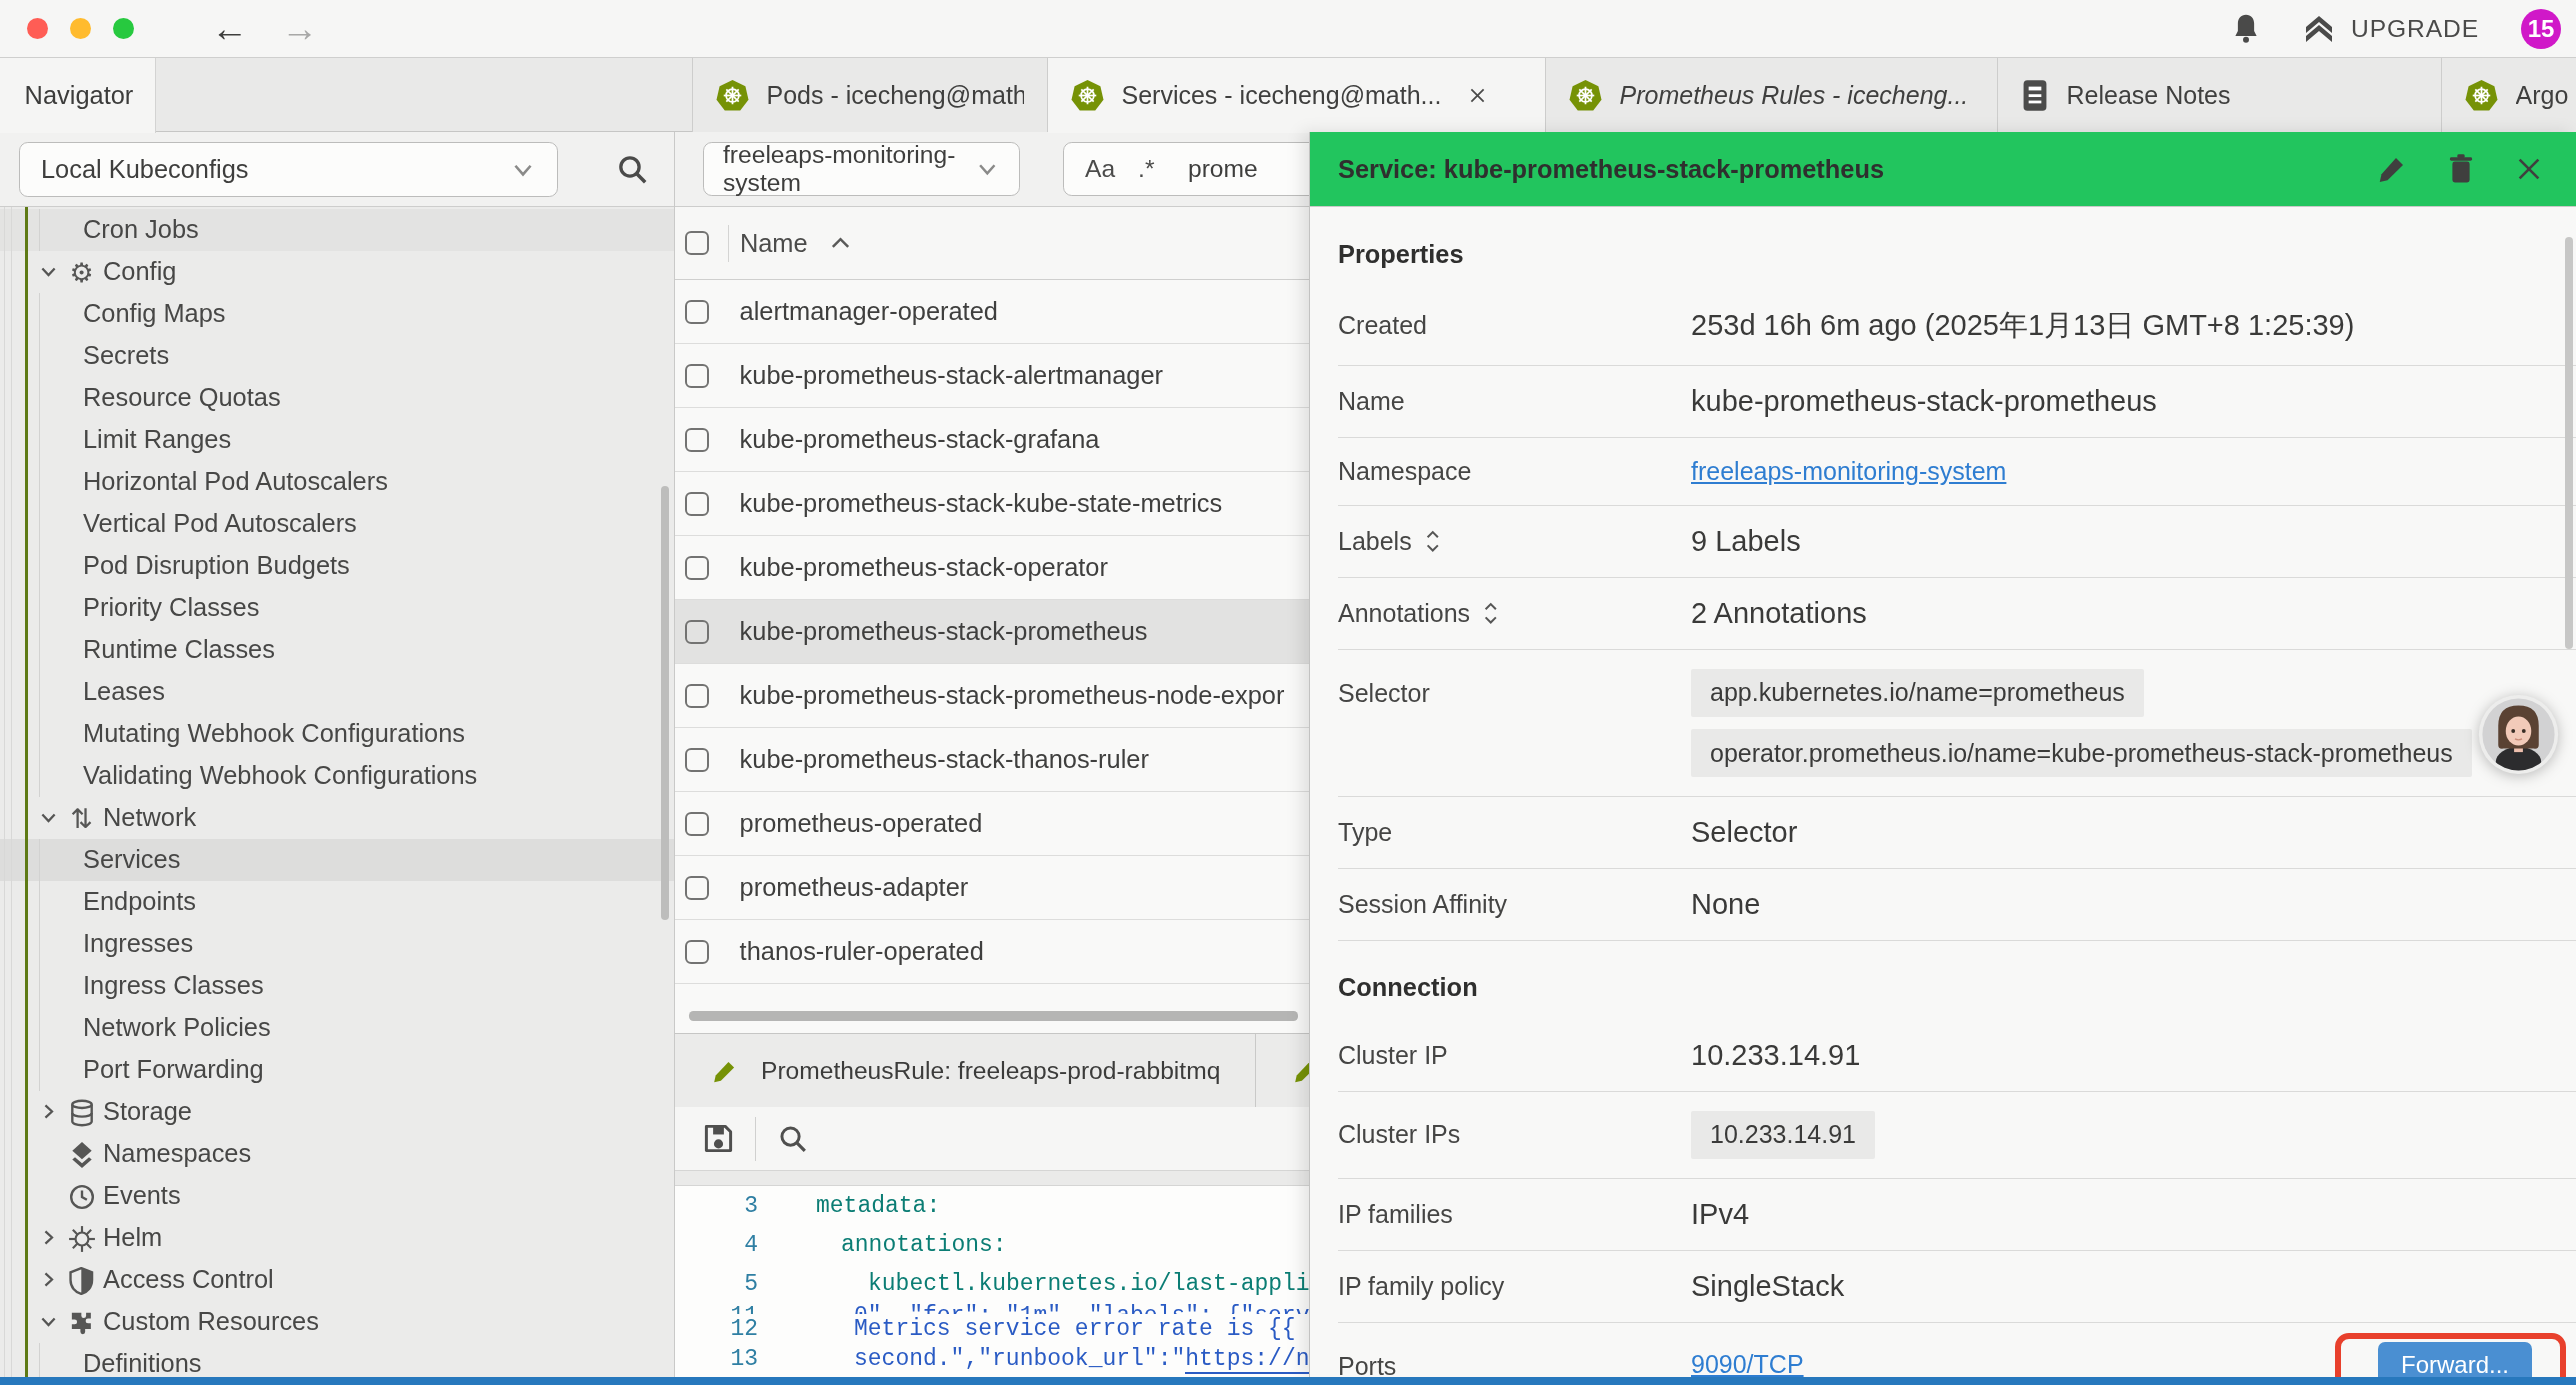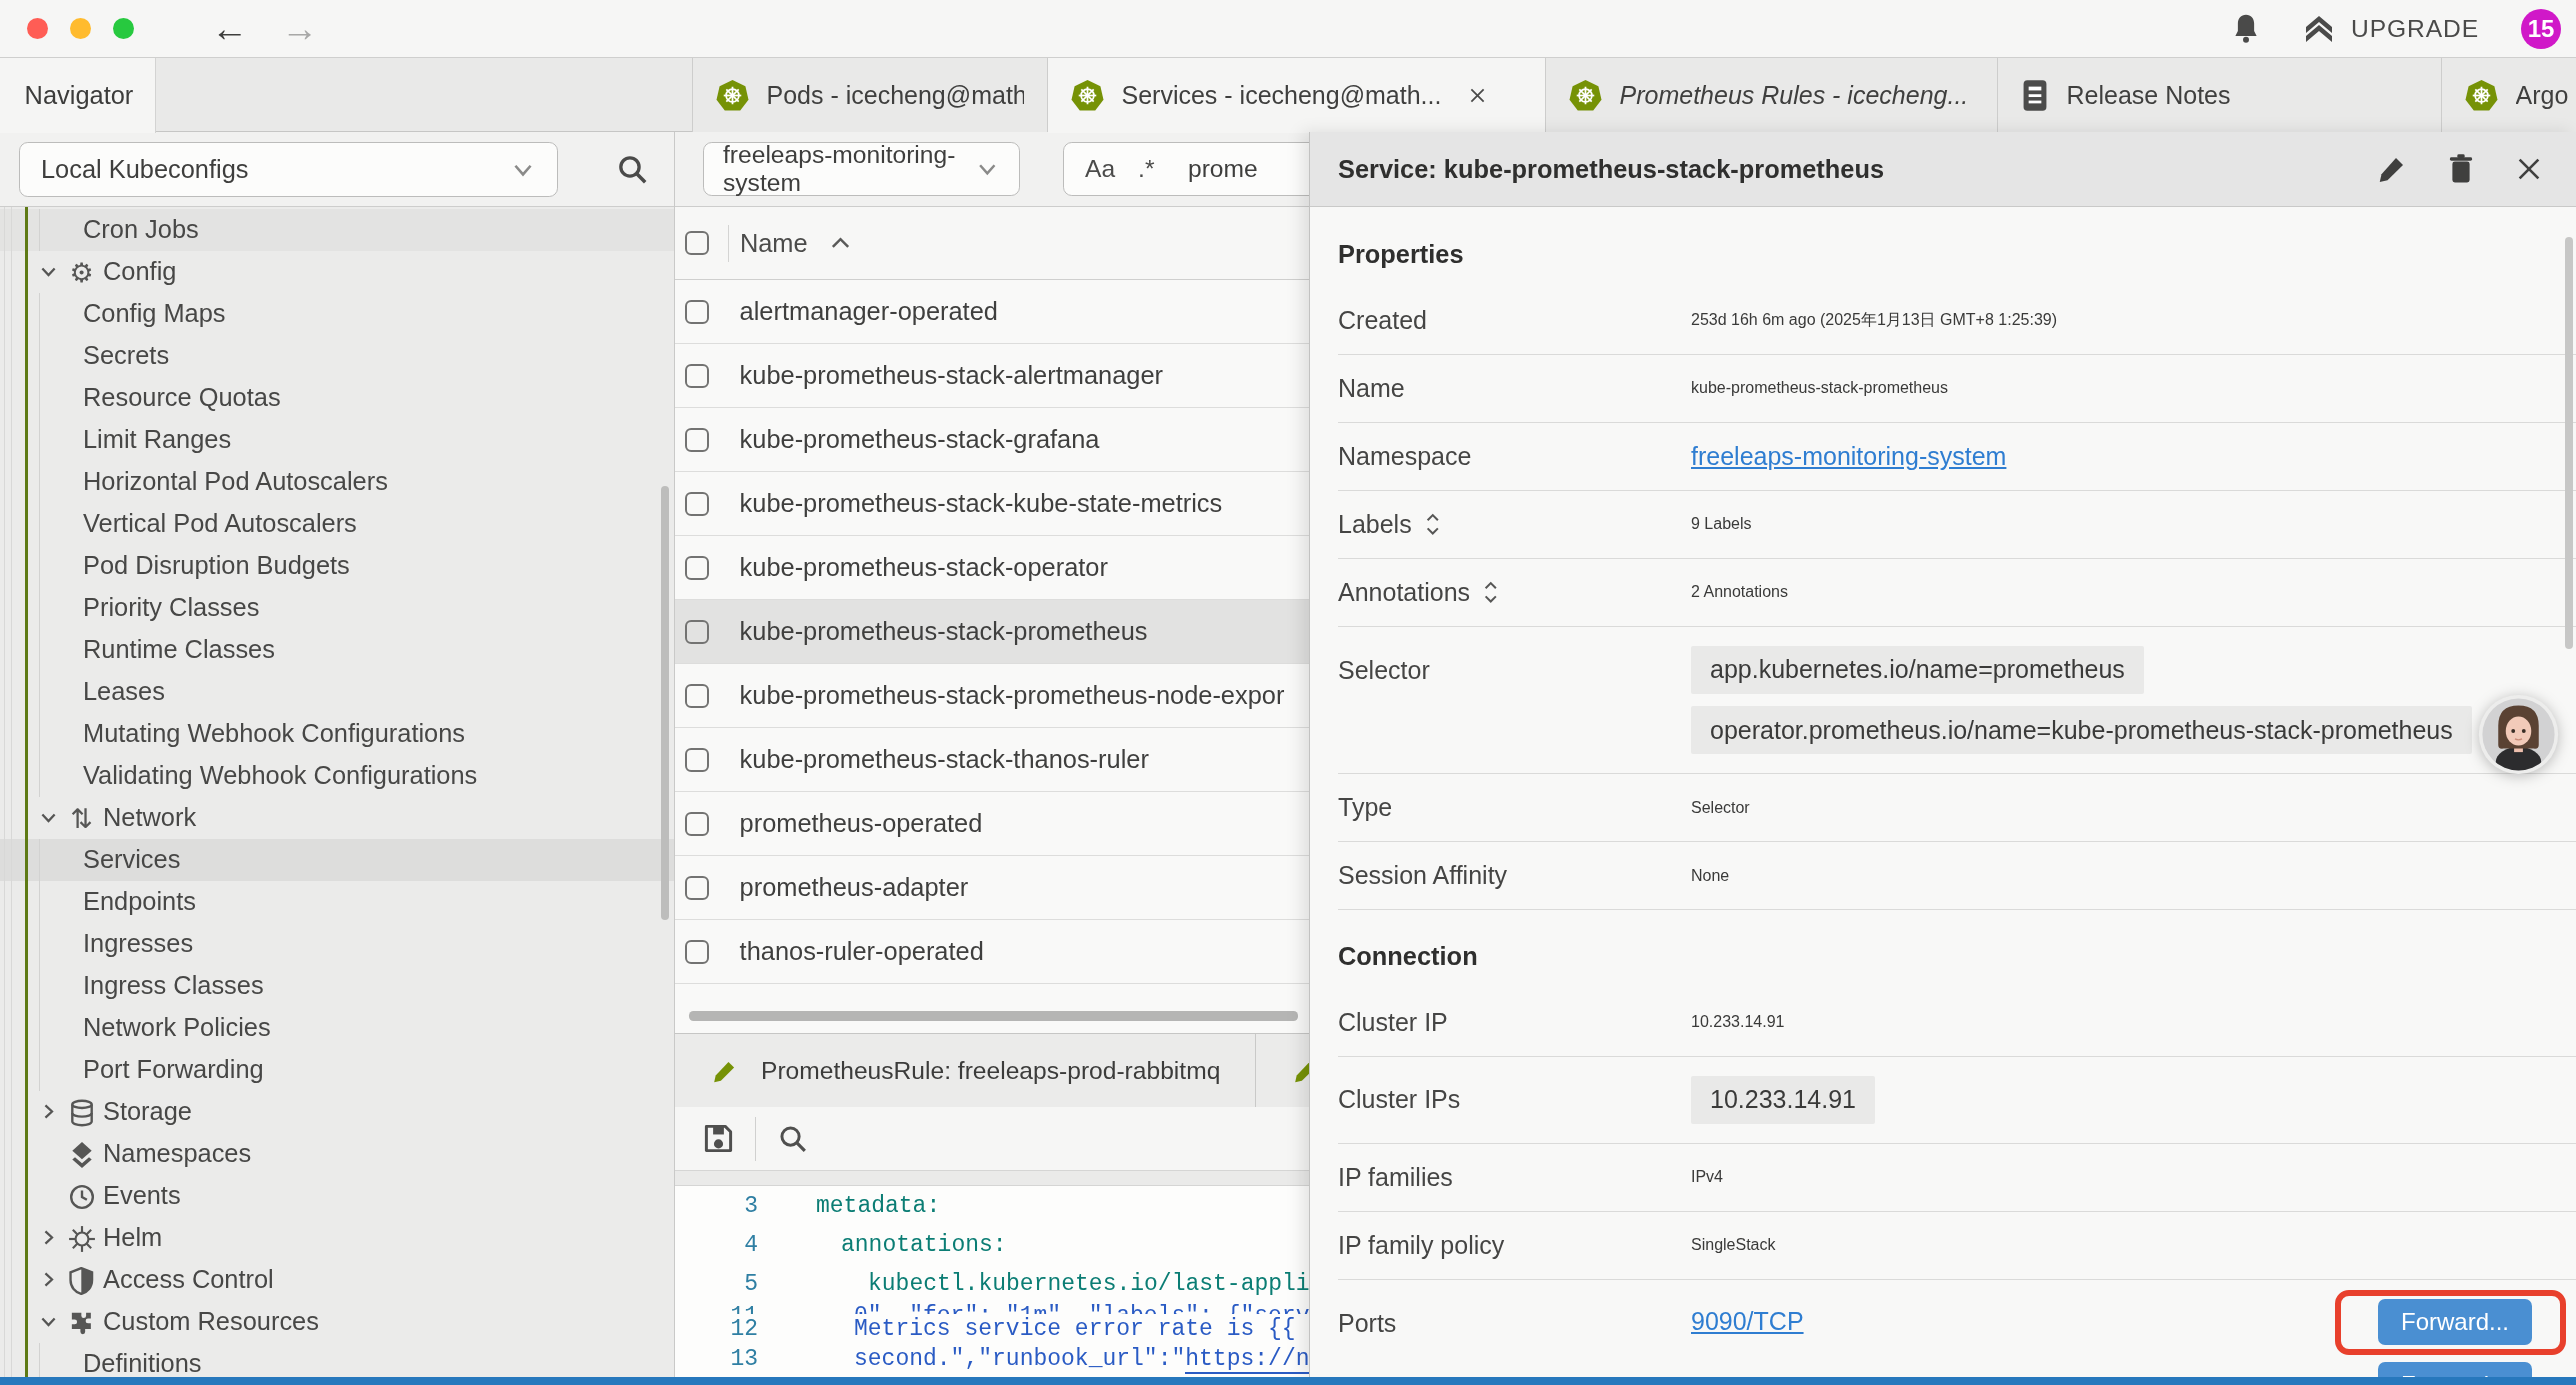--- a/index.html
+++ b/index.html
@@ -76,32 +76,32 @@
   .cline { display:flex; height:39px; align-items:center; font-size:23px; white-space:nowrap; }
   .cline.small { height:30px; }
   .cline.clip { height:10.5px; overflow:hidden; align-items:flex-start; }
   .cnum { width:83px; text-align:right; color:#2f7fa3; flex:none; }
   .ckey { color:#0b7d74; }
   .cstr { color:#2a5bc4; }
   .clink { color:#2a5bc4; border-bottom:2.2px solid #2a5bc4; }
 
   
   #panel { position:absolute; left:1309px; top:132px; right:0; bottom:8px; background:#f8f8f7; border-left:0.9px solid #c2c2c1; box-shadow:-7px 0 16px rgba(0,0,0,.10); z-index:6; }
-  .p-header { height:75px; background:#e5e5e5; border-bottom:1.8px solid #c9c9c8; display:flex; align-items:center; padding:0 33px 0 28px; }
+  .p-header { height:75px; background:#22c55e; border-bottom:1.8px solid #c9c9c8; display:flex; align-items:center; padding:0 33px 0 28px; }
   .p-title { font-size:25.4px; font-weight:bold; color:#2f2f2e; }
   .p-actions { margin-left:auto; display:flex; gap:40px; align-items:center; }
   .p-body { position:absolute; top:76px; left:0; right:0; bottom:0; overflow:hidden; padding-left:28px; }
   .sect-heading { font-size:25.4px; font-weight:bold; color:#2f2f2e; padding:32px 0 17.5px; }
   .section:not(:last-child) { border-bottom:1.3px solid #dadad9; }
   .prow { display:flex; padding:19px 0; align-items:center; }
   .prow + .prow { border-top:1.3px solid #dadad9; }
   .prow.top { align-items:flex-start; }
   .prow.top .plabel { padding-top:10.5px; }
   .plabel { width:353px; flex:none; font-size:25px; color:#454544; display:flex; align-items:center; gap:12.3px; }
-  .pvalue { font-size:16px; color:#3a3a39; }
+  .pvalue { font-size:29px; color:#3a3a39; }
   .plink { font-size:25px; color:#2e7dd1; text-decoration:underline; }
   .chip { background:#e9e9e8; border-radius:2px; padding:9.6px 19px; display:inline-block; font-size:25px; color:#3a3a39; white-space:nowrap; }
   .chips { display:flex; flex-direction:column; gap:12.3px; align-items:flex-start; }
   .ports { display:flex; flex-direction:column; gap:17.5px; flex:1; padding-right:44px; }
   .portline { display:flex; align-items:center; height:46px; }
   .fwd-wrap { margin-left:auto; position:relative; }
   .fwd-btn { background:#4a8fd2; color:#fff; font-size:24px; border:none; border-radius:7px; width:154px; height:46px; display:flex; align-items:center; justify-content:center; cursor:pointer; }
   .ring { position:absolute; top:-8.8px; right:-34px; bottom:-10.5px; left:-43px; border:6.1px solid #e8402c; border-radius:14px; pointer-events:none; }
   .p-scroll { position:absolute; right:2.6px; top:105px; width:8px; height:412px; background:#c7c7c6; border-radius:4.4px; }
 

